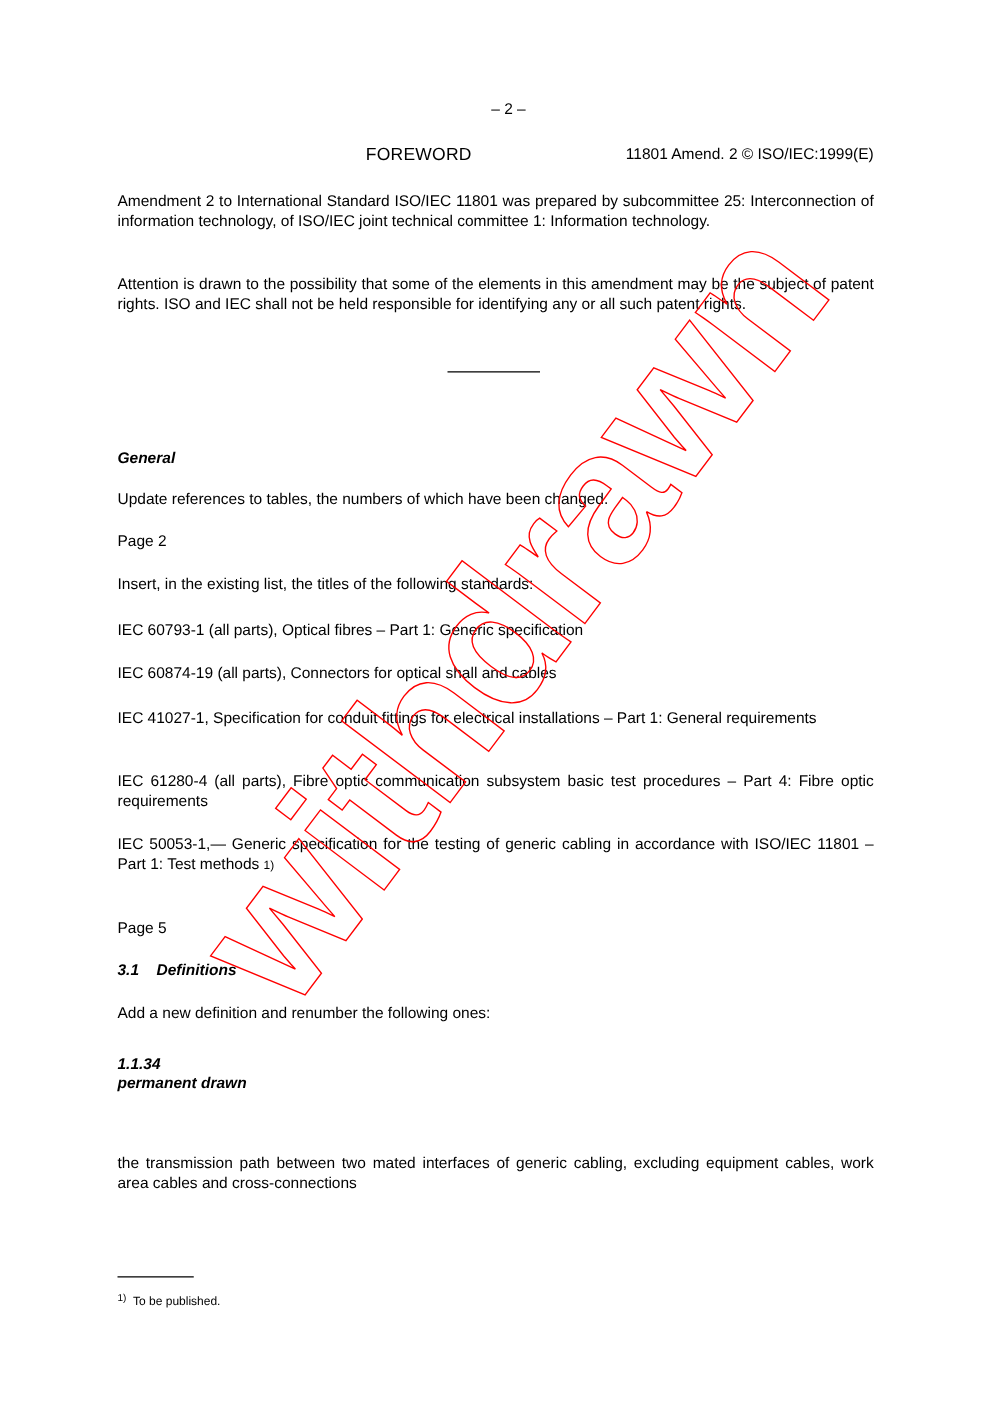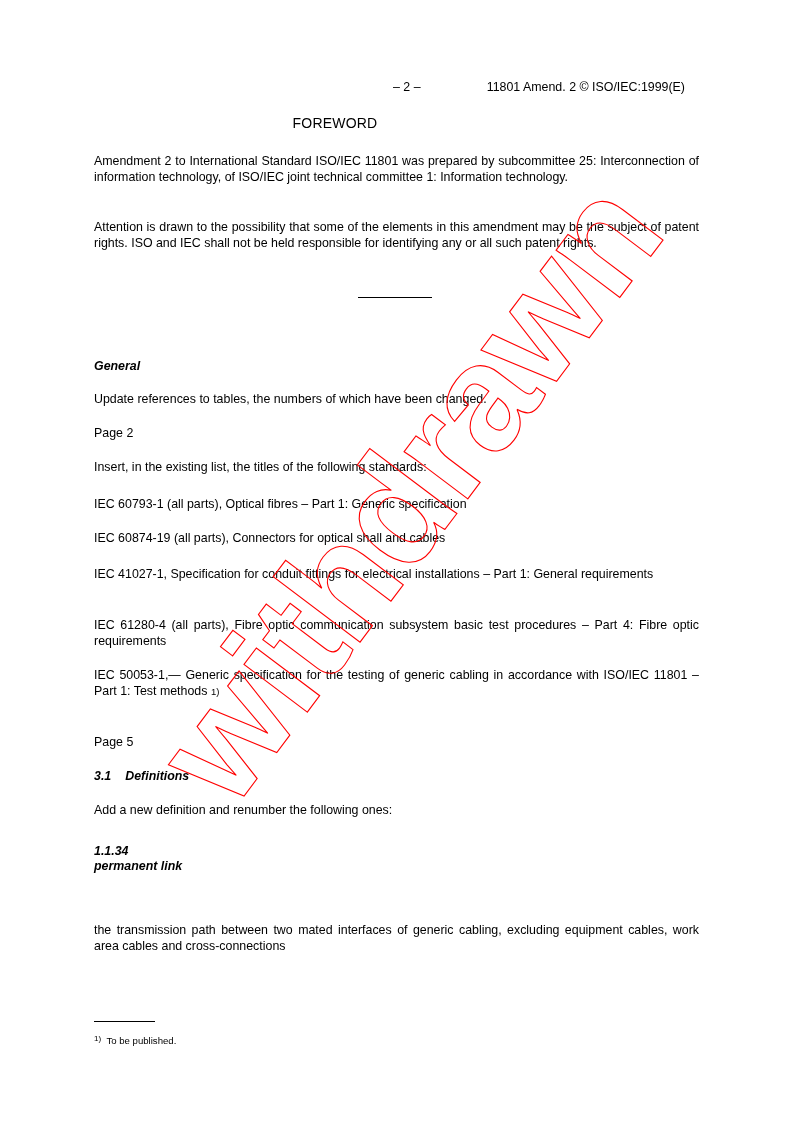--- a/index.html
+++ b/index.html
@@ -1,21 +1,21 @@
 <!DOCTYPE html>
 <html><head>
 <meta charset="utf-8">
 <style>
   html, body { margin:0; padding:0; background:#ffffff; }
   body { width:793px; height:1122px; position:relative; overflow:hidden;
          font-family:"Liberation Sans", sans-serif; color:#000; font-size:12.4px; }
   .abs { position:absolute; }
   .header { top:80px; left:393px; width:306px; font-size:12.4px; white-space:nowrap; }
   .header .pg { position:absolute; left:0; }
-  .header .ref { position:absolute; right:14px; }
+  .header .ref { position:absolute; right:0;margin-top:36px; }
   .title { top:115px; left:0; width:670px; text-align:center; font-size:14px; letter-spacing:0.2px; }
   .para { left:94px; width:605px; line-height:16px; text-align:justify; }
   .rule-center { top:297px; left:358px; width:74px; border-top:1px solid #000; }
   .bold { font-weight:bold;font-style:italic; }
   .ital { }
   .fnrule { top:1021px; left:94px; width:61px; border-top:1px solid #000; }
   .footnote { top:1034px; left:94px; font-size:9.6px; }
   sup.fn { font-size:8px; vertical-align:3px; }
   .watermark { position:absolute; left:0; top:0; pointer-events:none; }
 </style>
@@ -59,21 +59,21 @@
 
 <div class="abs para" style="top:734px;">Page 5</div>
 
 <div class="abs para bold" style="top:768px;">
   <span>3.1</span><span style="display:inline-block;width:14px;"></span><span>Definitions</span>
 </div>
 
 <div class="abs para ital" style="top:802px;">Add a new definition and renumber the following ones:</div>
 
 <div class="abs para bold" style="top:843px;">1.1.34</div>
-<div class="abs para bold" style="top:858px;">permanent link</div>
+<div class="abs para bold" style="top:858px;">permanent drawn</div>
 <div class="abs para" style="top:922px;">the transmission path between two mated interfaces of generic cabling, excluding equipment cables, work area cables and cross-connections</div>
 
 <div class="abs fnrule"></div>
 <div class="abs footnote">
   <sup class="fn">1)</sup>&nbsp;&nbsp;<span>To be published.</span>
 </div>
 
 <svg class="watermark" width="793" height="1122" viewBox="0 0 793 1122">
   <text x="0" y="0" transform="translate(232,812) rotate(-53)" font-family="Liberation Sans, sans-serif" font-weight="bold" font-size="150" fill="none" stroke="#ff0000" stroke-width="1.1" letter-spacing="-2">withdrawn</text>
 </svg>

